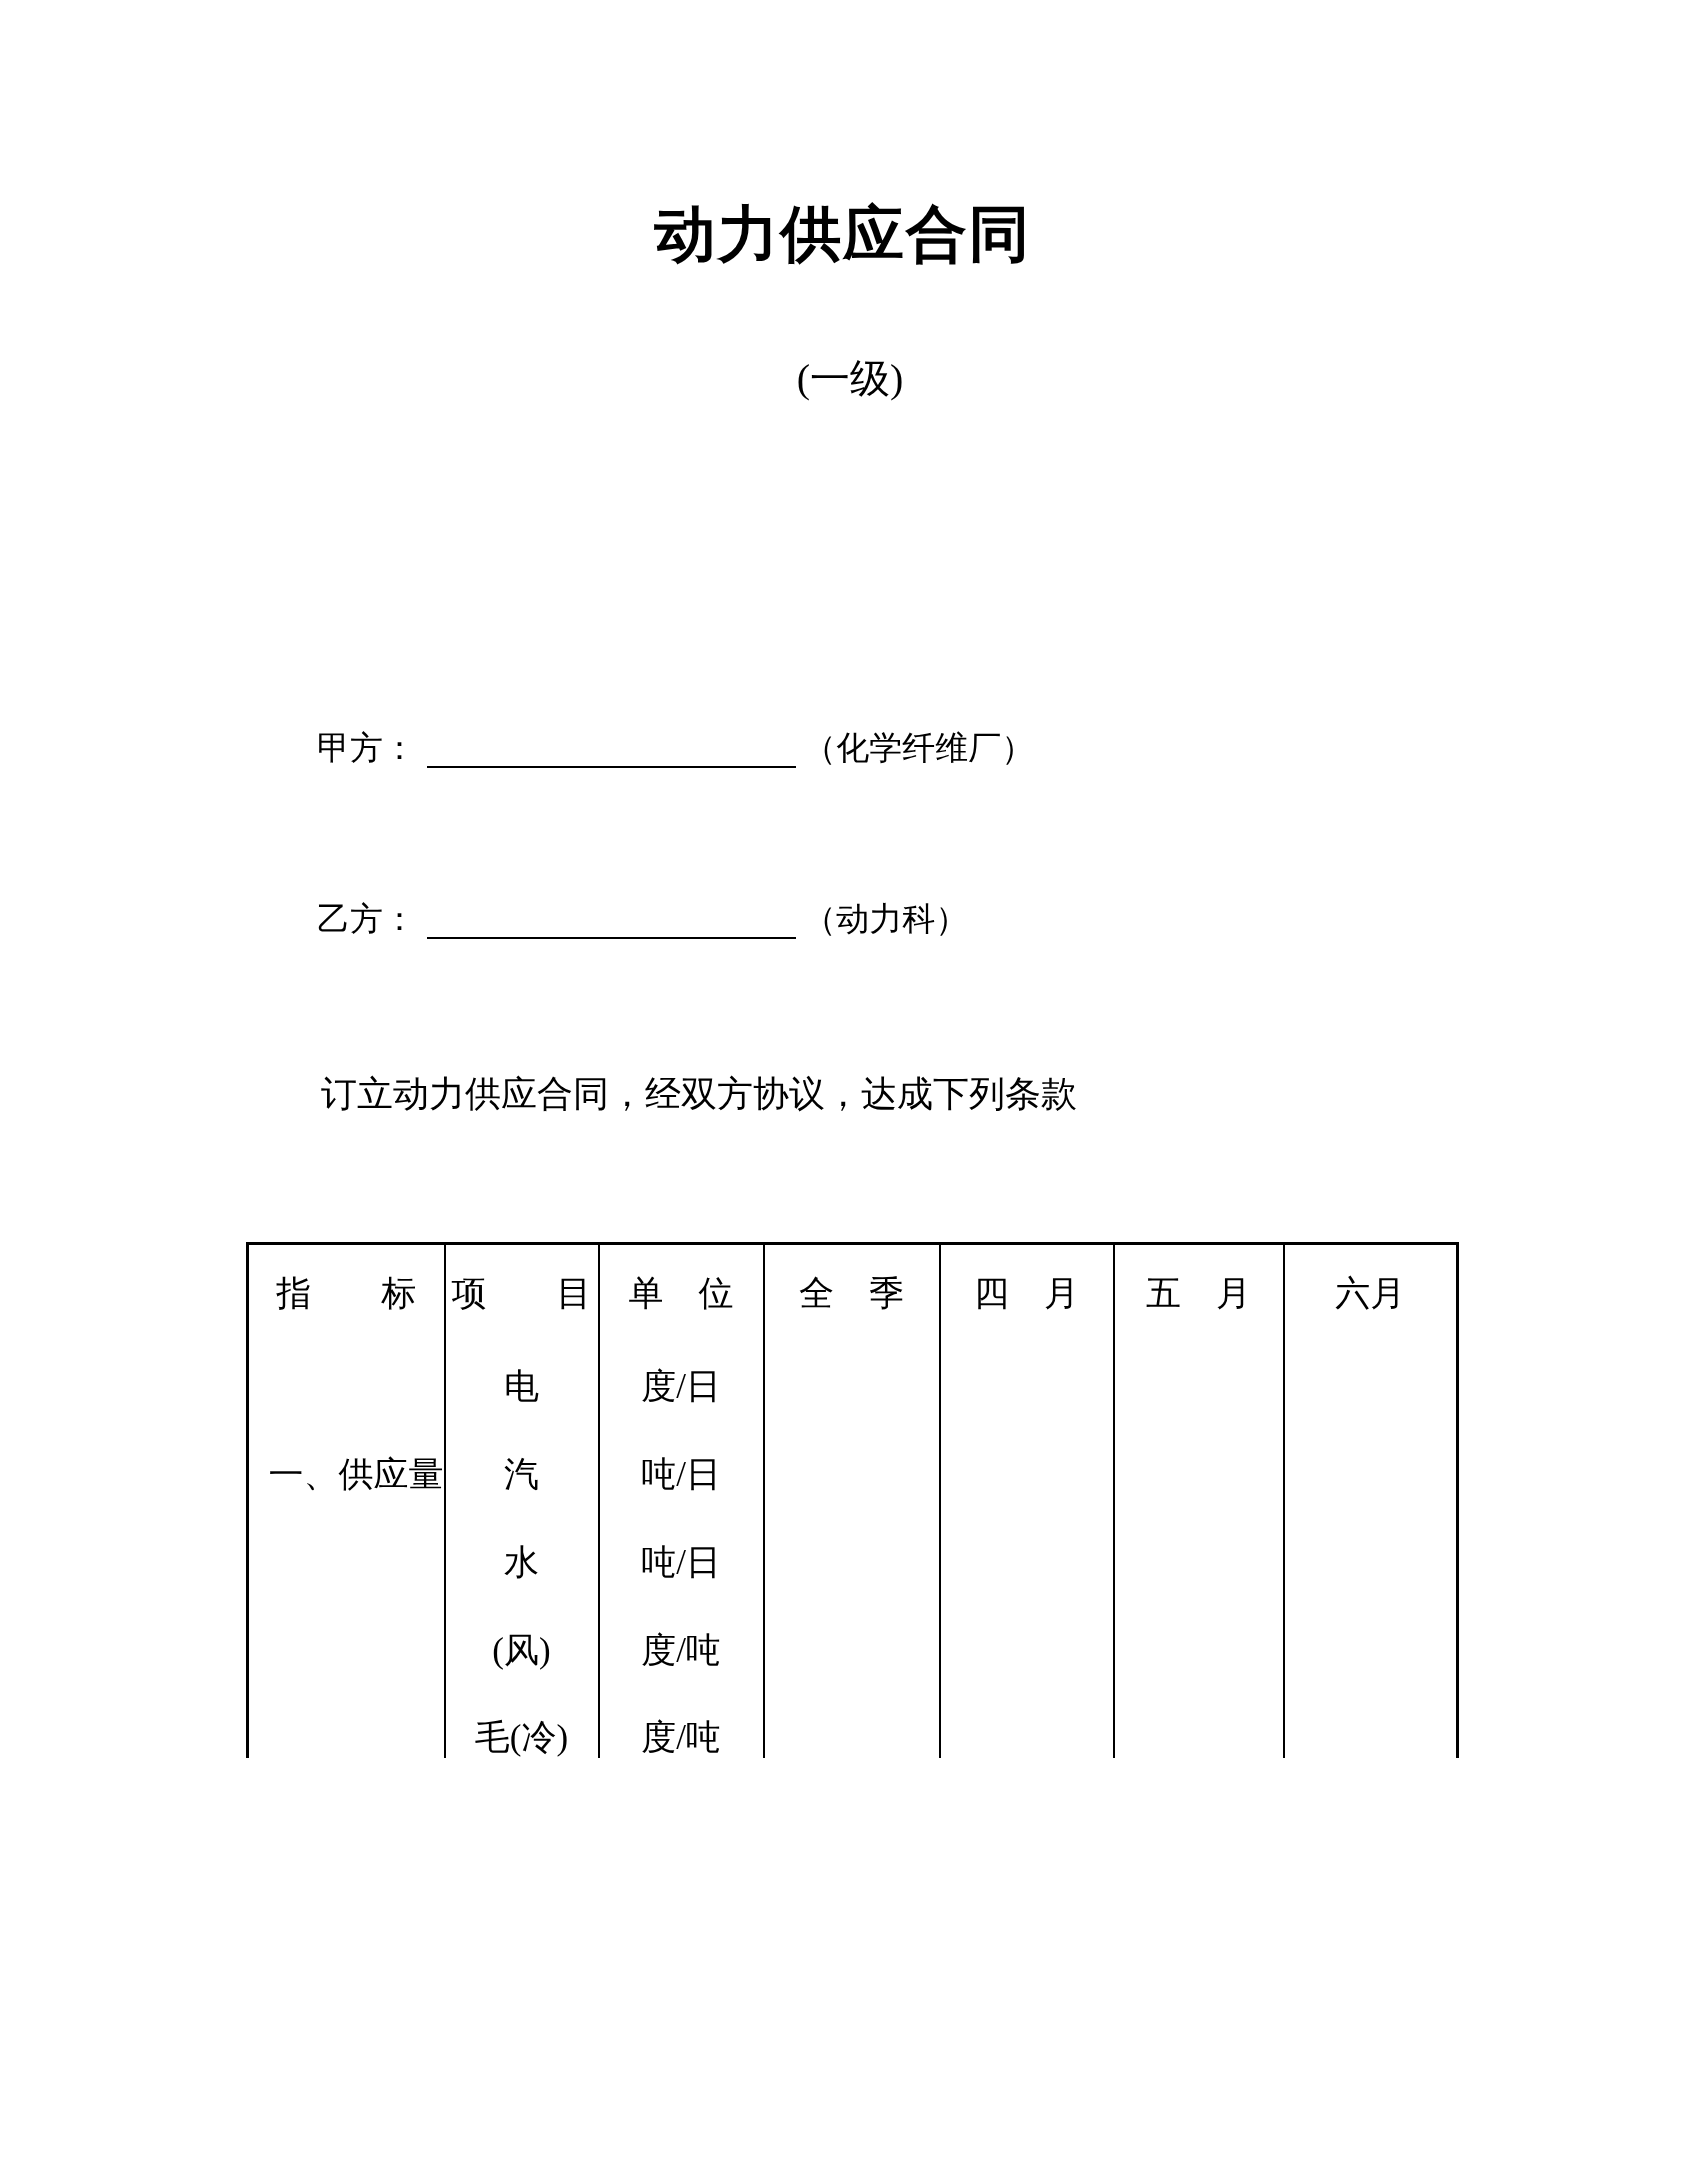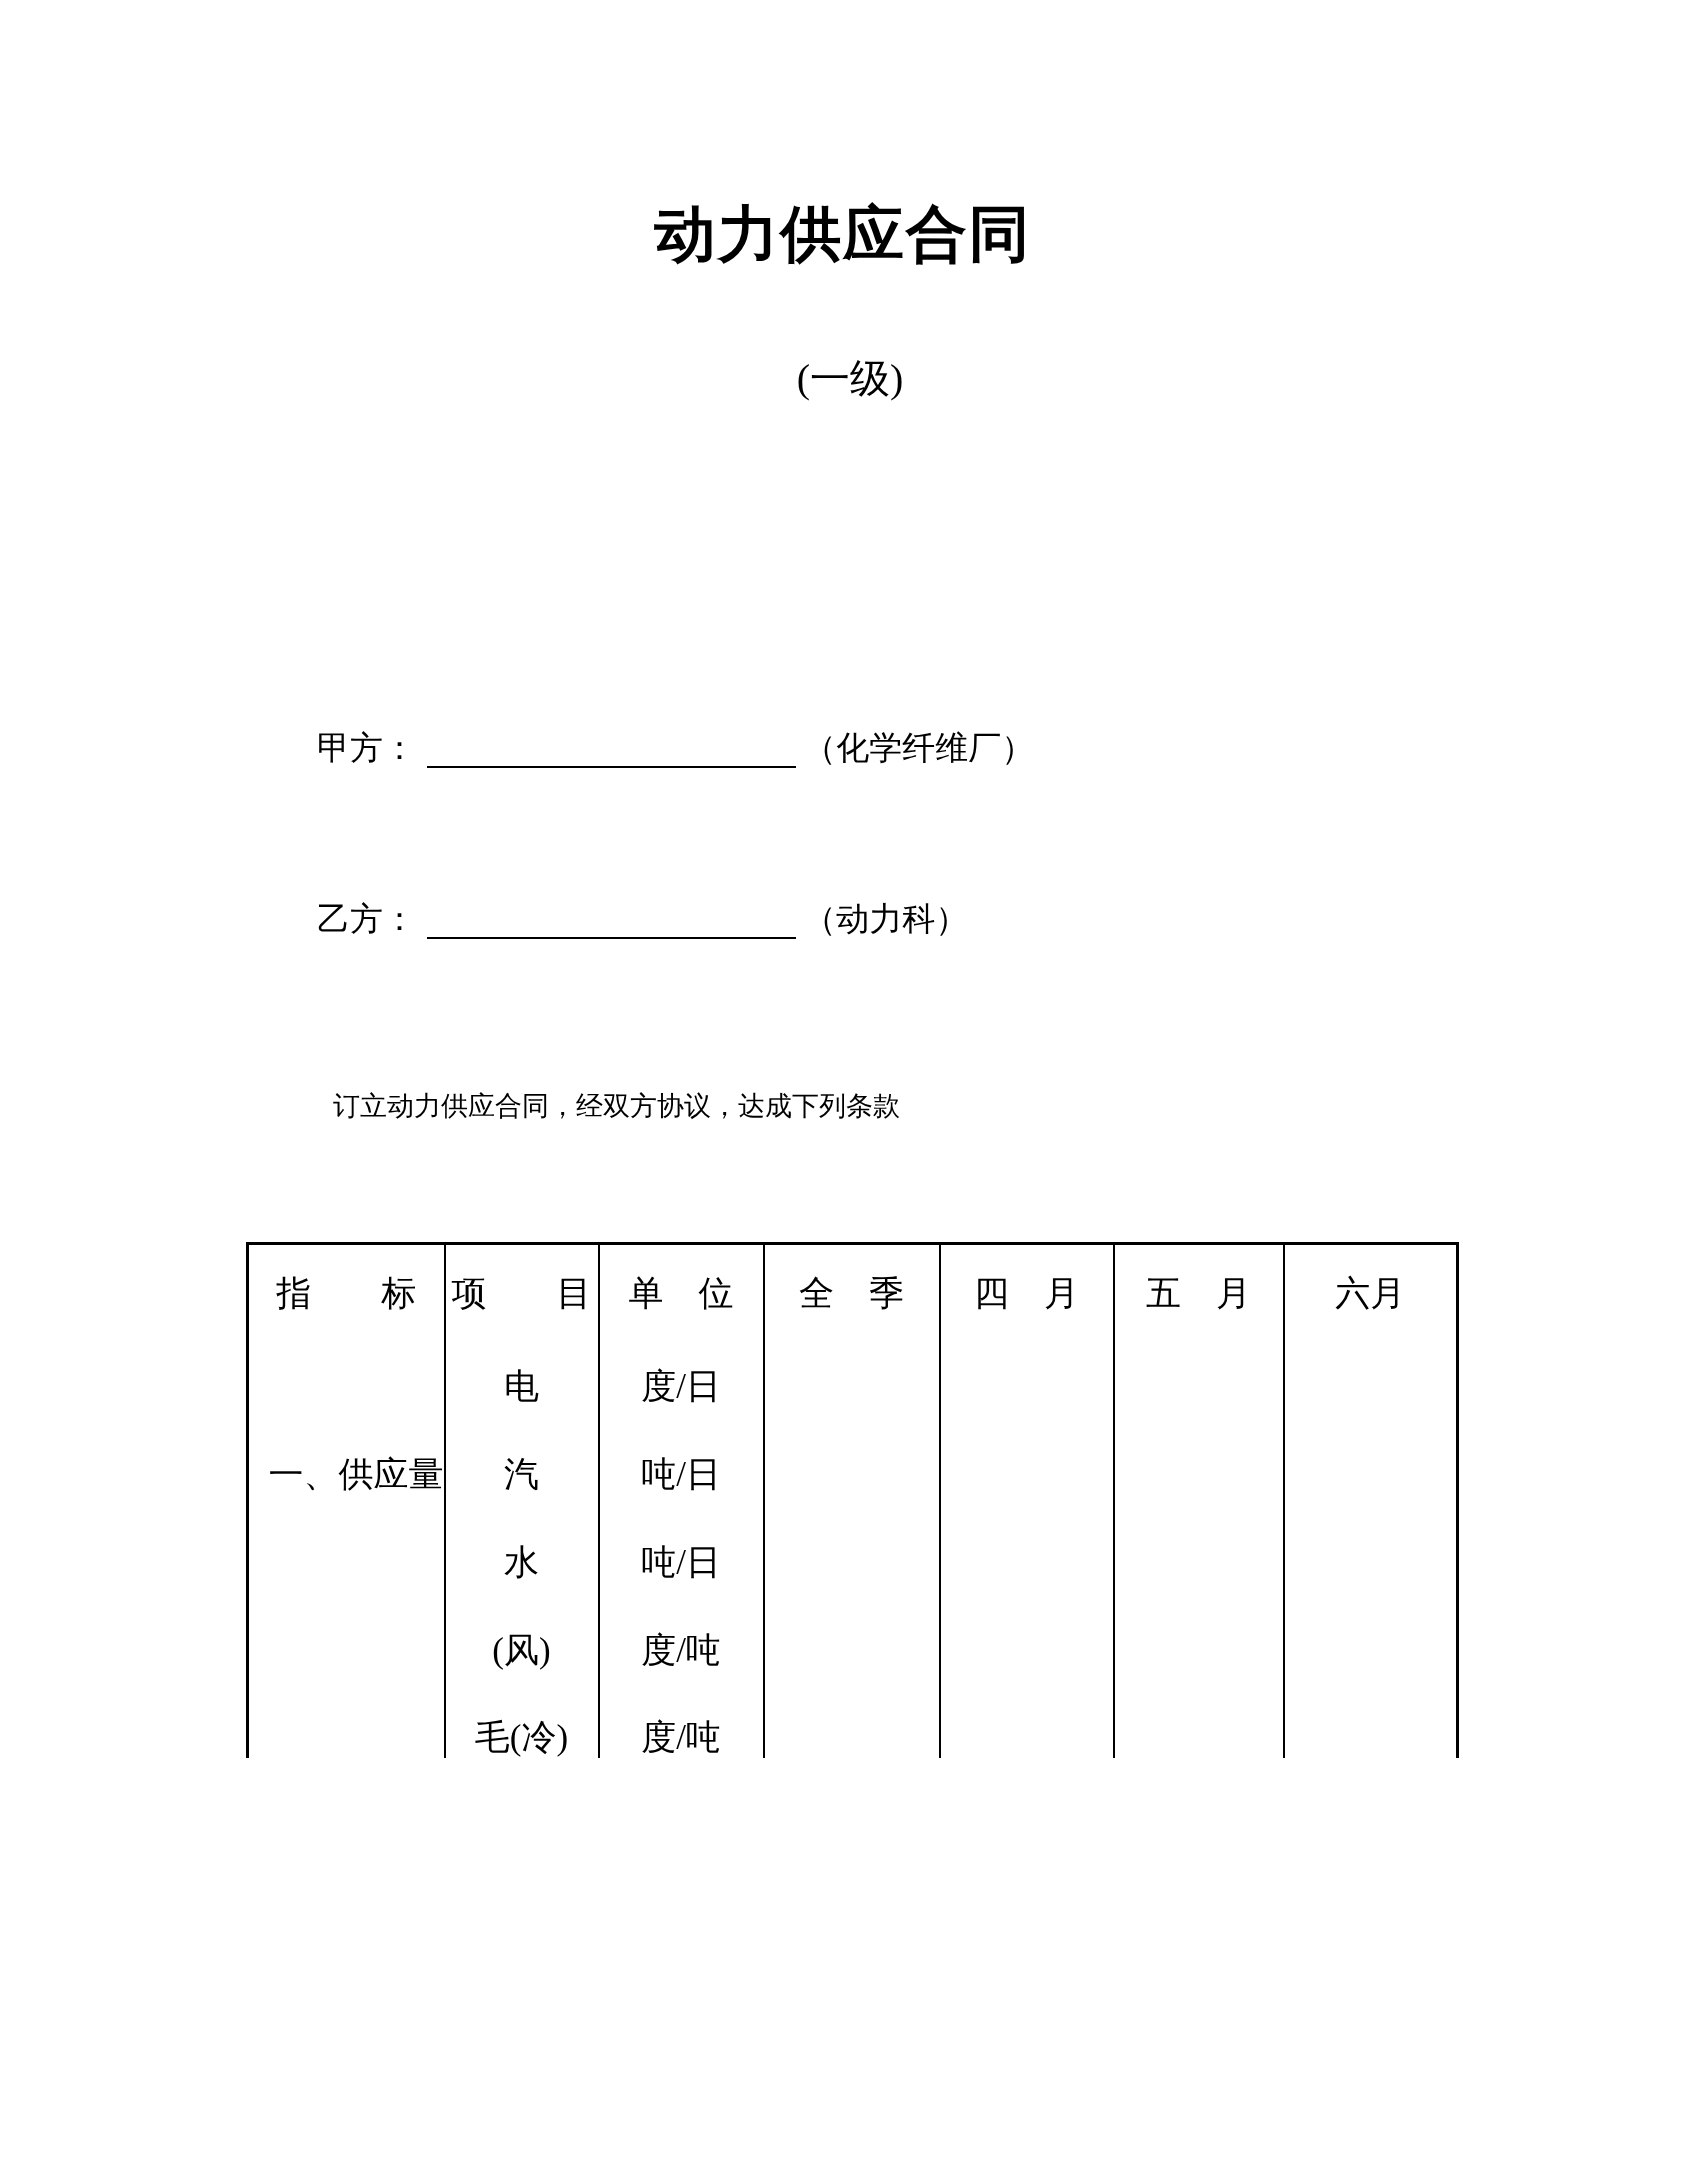--- a/index.html
+++ b/index.html
@@ -50,22 +50,22 @@
     height:37px;
     border-bottom:2.8px solid #000000;
     vertical-align:bottom;
     margin-left:11px;
     margin-right:7.3px;
   }
   .intro{
     position:absolute;
     top:1071px;
     left:317px;
-    margin:16px;
-    font-size:27px;
+    margin:4px;
+    font-size:36px;
     line-height:39px;
     white-space:nowrap;
   }
   .contract-table{
     position:absolute;
     top:1242px;
     left:246px;
     width:1209px;
     border-collapse:collapse;
     table-layout:fixed;

